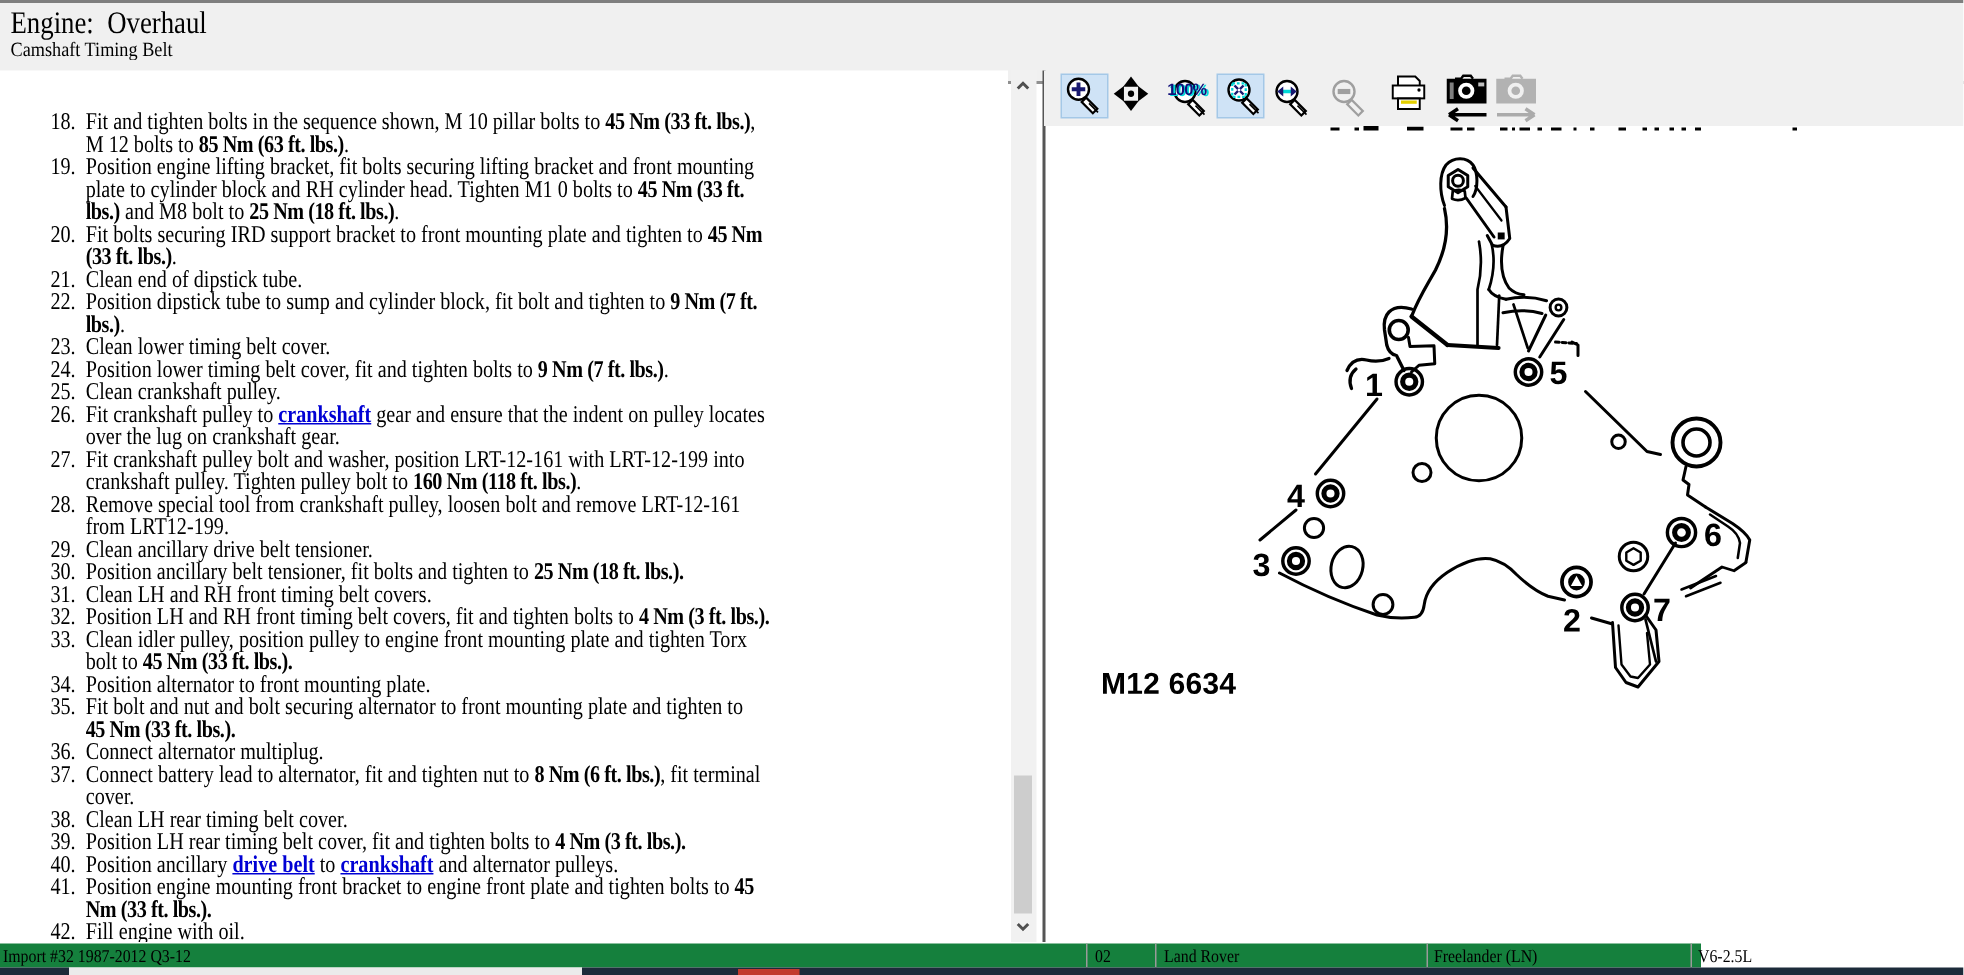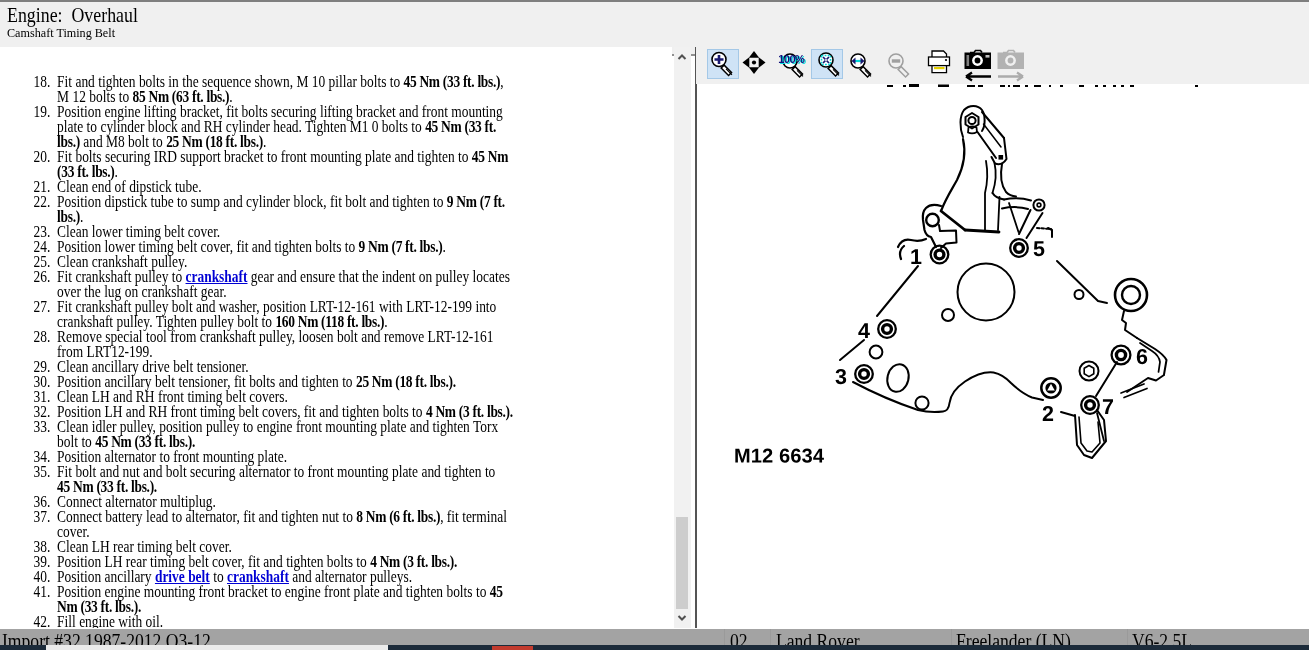--- a/index.html
+++ b/index.html
@@ -18,21 +18,21 @@
   .it b{font-weight:bold;letter-spacing:-0.35px;}
   .it a{color:#0000d4;font-weight:bold;text-decoration:underline;}
   
   #sbar{left:674px;top:47px;width:17px;height:581px;background:#f1f1f1;}
   #sthumb{position:absolute;left:2px;top:470px;width:12px;height:92px;background:#cdcdcd;}
   .chev{position:absolute;left:3px;width:10px;height:10px;}
   
   #vdiv{left:695px;top:47px;width:2px;height:581px;background:#555;}
   
   #tbar{left:696px;top:47px;width:613px;height:37px;background:#f0f0f0;}
-  #statbar{left:0;top:628px;width:1309px;height:17px;background:#a3a3a3;border-top:1px solid #ffffff;box-sizing:border-box;font-size:20px;}
+  #statbar{left:0;top:628px;width:1134px;height:17px;background:#15803d;border-top:1px solid #ffffff;box-sizing:border-box;font-size:12px;}
   #statbar .s{position:absolute;top:1px;transform:scaleX(0.88);transform-origin:0 0;white-space:nowrap;}
   .sdiv{position:absolute;top:0;width:1px;height:17px;background:#9a9a9a;}
   
   #bot1{left:0;top:645px;width:46px;height:5px;background:#1c2b3a;}
   #bot2{left:46px;top:645px;width:342px;height:5px;background:#ebebeb;}
   #bot3{left:388px;top:645px;width:921px;height:5px;background:#1c2b3a;}
   #botred{left:492px;top:646px;width:41px;height:4px;background:#c23b2e;}
 </style>
 </head>
 <body>

